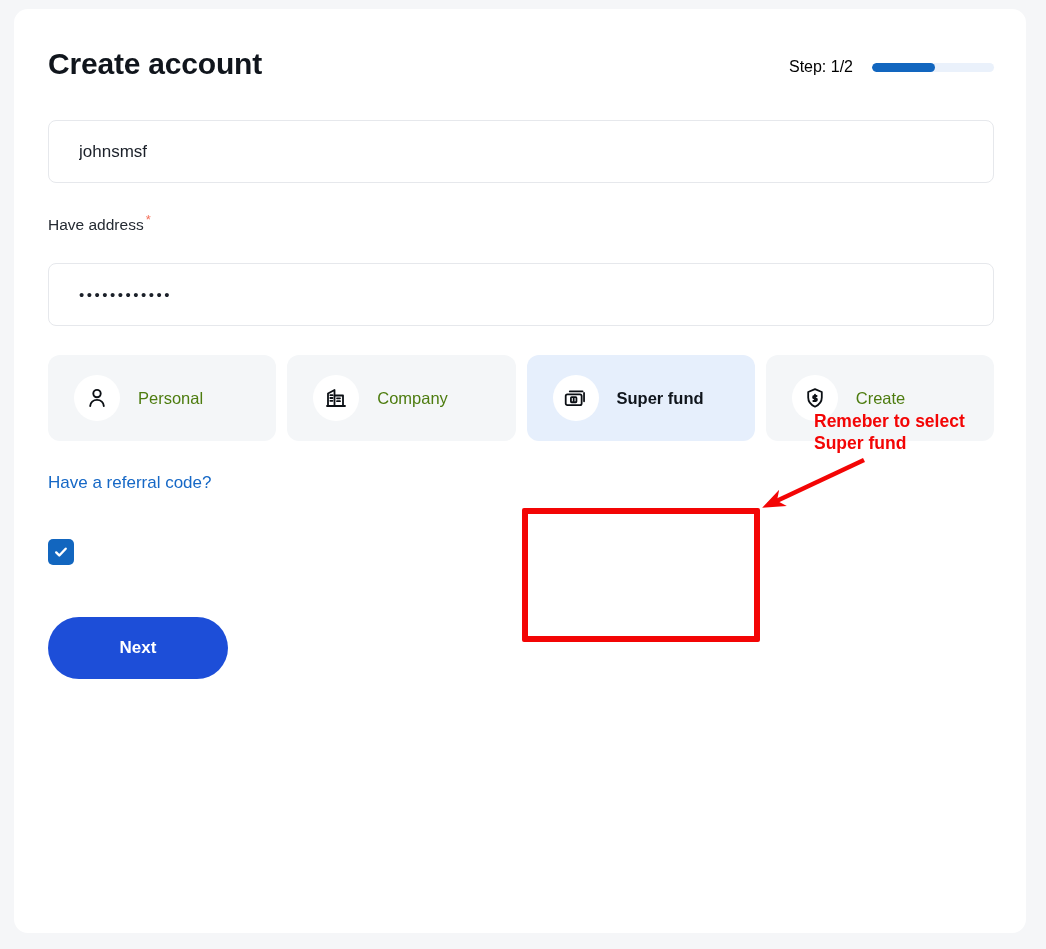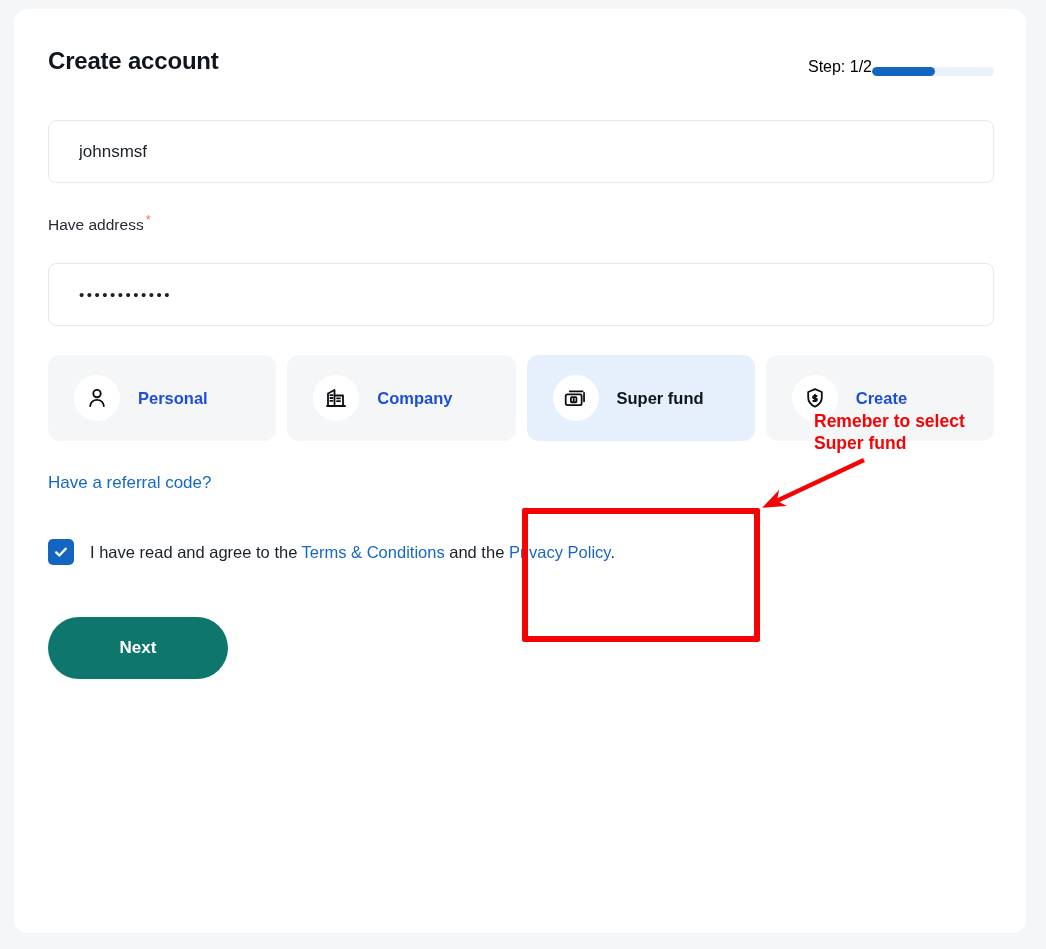--- a/index.html
+++ b/index.html
@@ -38,31 +38,32 @@
 
   
   .header-row {
     position: relative;
     height: 44px;
   }
   .page-title {
     position: absolute;
     left: 0;
     top: 0;
-    font-size: 24px;
+    font-size: 30px;
     font-weight: bold;
     color: #10151c;
     letter-spacing: -0.2px;
   }
   .step-wrap {
     position: absolute;
     right: 0;
     top: 11px;
     display: flex;
-    align-items: flex-end;
+    align-items: center;
+    gap: 19px;
   }
   .progress-track {
     width: 122px;
     height: 9px;
     background: #eaf1fb;
     border-radius: 6px;
     overflow: hidden;
   }
   .progress-fill {
     width: 52%;
@@ -132,22 +133,21 @@
     height: 46px;
     border-radius: 50%;
     background: #ffffff;
     display: flex;
     align-items: center;
     justify-content: center;
     flex: none;
   }
   .acct-label {
     font-size: 16.5px;
-    color: #1d4ed8;
-    font-weight: bold;
+    color: #4d7c0f;
   }
   .acct-card.selected .acct-label {
     font-weight: bold;
     color: #10151c;
   }
 
   
   .referral {
     display: inline-block;
     margin-top: 32px;
@@ -186,21 +186,21 @@
     cursor: pointer;
   }
 
   
   .next-btn {
     margin-top: 52px;
     width: 180px;
     height: 62px;
     border: none;
     border-radius: 40px;
-    background: #0f766e;
+    background: #1d4ed8;
     color: #ffffff;
     font-family: "Liberation Sans", sans-serif;
     font-size: 17px;
     font-weight: bold;
     cursor: pointer;
   }
 
   
   .anno-box {
     position: absolute;
@@ -325,21 +325,20 @@
       
       <a class="referral">Have a referral code?</a>
 
       
       <div class="terms-row">
         <span class="checkbox">
           <svg width="16" height="16" viewBox="0 0 16 16" fill="none" stroke="#ffffff" stroke-width="2.4" stroke-linecap="round" stroke-linejoin="round">
             <path d="M3.2 8.4l3.1 3.1 6.4-6.8"></path>
           </svg>
         </span>
-        <span class="terms-text"><span>I have read and agree to the </span><a>Terms &amp; Conditions</a><span> and the </span><a>Privacy Policy</a><span>.</span></span>
       </div>
 
       
       <button class="next-btn">Next</button>
 
     </div>
   </div>
 
   <div class="anno-box"></div>
 

